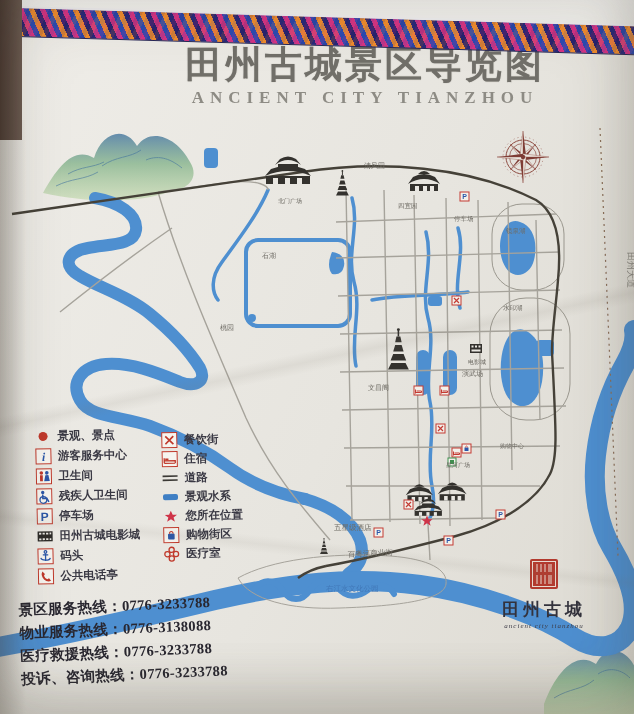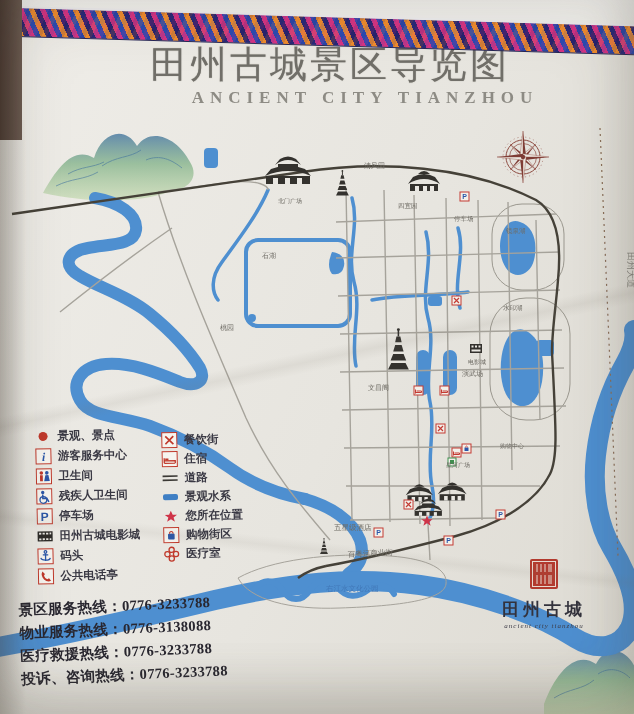--- a/index.html
+++ b/index.html
@@ -17,22 +17,22 @@
            border-top:2px solid #f0eff1;border-bottom:1px solid #262454;}
   .corner-dark{position:absolute;top:0;left:0;width:22px;height:140px;z-index:5;
                background:linear-gradient(90deg,#47362f,#6b5a50);}
   .edge-shade{position:absolute;left:0;top:120px;bottom:0;width:26px;z-index:3;
               background:linear-gradient(90deg,rgba(70,60,50,.25),rgba(70,60,50,0));}
   .vignette{position:absolute;inset:0;z-index:6;pointer-events:none;
             box-shadow:inset 0 0 70px rgba(60,55,45,.22), inset 0 -28px 45px rgba(95,88,72,.18);}
   .crease{position:absolute;left:0;width:100%;height:220px;z-index:3;pointer-events:none;}
   .crease.c1{top:250px;background:linear-gradient(168deg,transparent 47%,rgba(120,114,102,.10) 50%,transparent 53%);}
   .crease.c2{top:440px;background:linear-gradient(186deg,transparent 47%,rgba(120,114,102,.08) 50%,transparent 53%);}
-  .title{position:absolute;top:40px;left:150px;width:430px;z-index:2;
-         font-size:37px;font-weight:normal;color:#716f69;letter-spacing:3px;
+  .title{position:absolute;top:40px;left:150px;width:430px;text-align:center;z-index:2;
+         font-size:37px;font-weight:bold;color:#716f69;letter-spacing:3px;
          text-shadow:0 0 1px rgba(100,98,90,.55);}
   .subtitle{position:absolute;top:88px;left:150px;width:430px;text-align:center;z-index:2;
             font-family:"Liberation Serif",serif;font-weight:bold;
             font-size:17px;color:#8d8b84;letter-spacing:6px;}
   .legend-left{position:absolute;left:36px;top:427px;display:flex;flex-direction:column;gap:4px;
                transform:rotate(-1.2deg);z-index:2;}
   .legend-right{position:absolute;left:162px;top:431px;display:flex;flex-direction:column;gap:3px;
                 transform:rotate(-1.2deg);z-index:2;}
   .lg-row{display:flex;align-items:center;gap:6px;height:16px;}
   .lg-ic{width:17px;height:17px;flex:none;display:flex;align-items:center;justify-content:center;}

